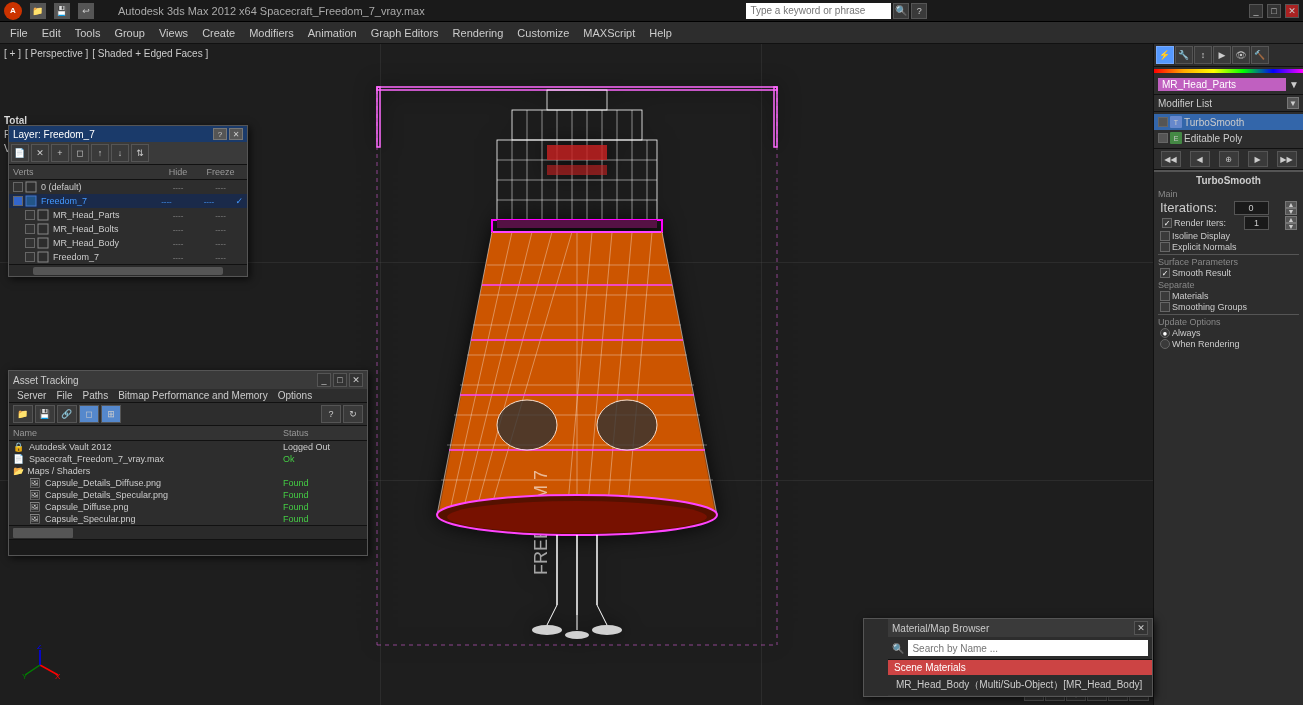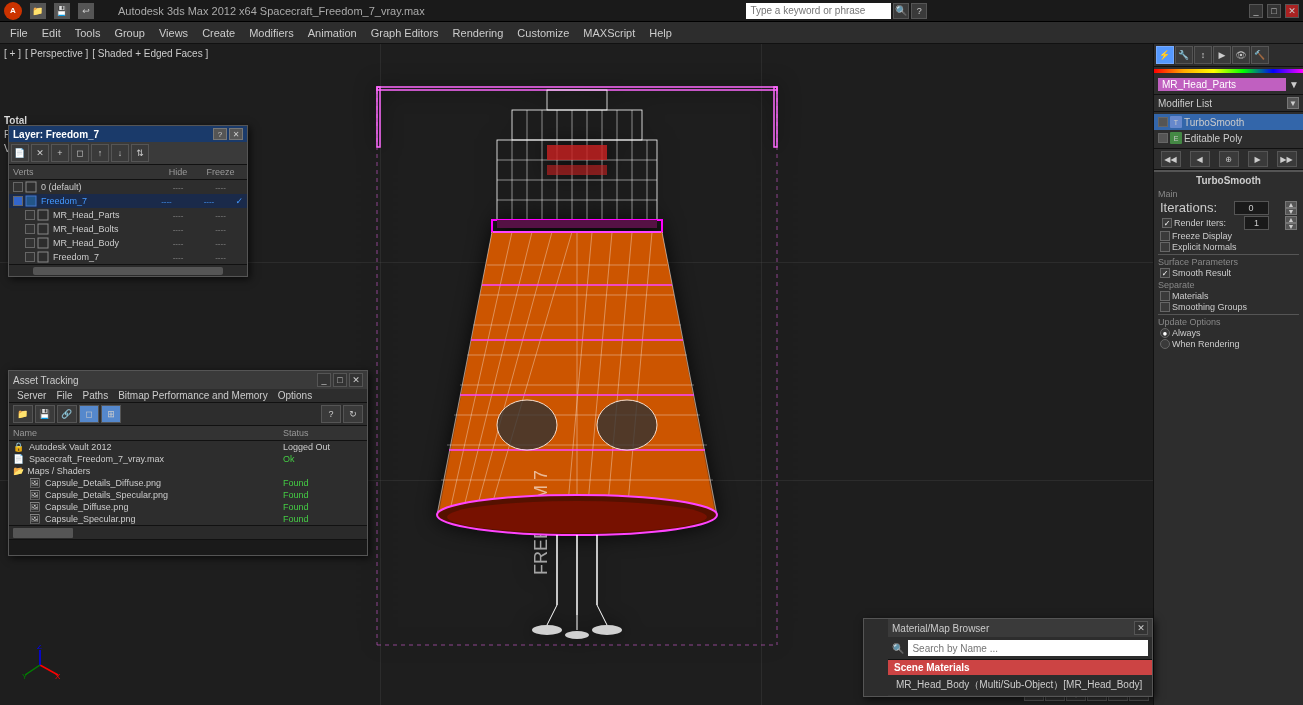--- a/index.html
+++ b/index.html
@@ -82,21 +82,21 @@
     .ts-check.checked { color: #fff; }
     .ts-checkbox-row { display: flex; align-items: center; margin: 1px 2px; font-size: 9px; color: #ccc; }
     .ts-separator { height: 1px; background: #555; margin: 2px 0; }
 
     
     #layer-window {
       position: absolute; top: 125px; left: 8px; width: 240px; background: #2d2d2d;
       border: 1px solid #555; box-shadow: 2px 2px 8px rgba(0,0,0,0.7); z-index: 100;
     }
     #layer-titlebar { background: #1a3a6a; padding: 2px 4px; display: flex; align-items: center; justify-content: space-between; }
-    #layer-title { font-size: 10px; color: #fff; font-weight: bold; }
+    #layer-title { font-size: 10px; color: #fff; }
     #layer-title-btns { display: flex; gap: 2px; }
     .lyr-btn { width: 14px; height: 12px; background: #555; border: 1px solid #777; display: flex; align-items: center; justify-content: center; font-size: 8px; color: #ccc; cursor: pointer; }
     #layer-toolbar { background: #3a3a3a; padding: 2px; display: flex; gap: 2px; border-bottom: 1px solid #111; }
     .lyr-tool { width: 18px; height: 18px; background: #3a3a3a; border: 1px solid #555; display: flex; align-items: center; justify-content: center; font-size: 9px; color: #ccc; cursor: pointer; }
     #layer-header { display: flex; align-items: center; padding: 2px 4px; background: #333; border-bottom: 1px solid #111; font-size: 9px; color: #999; }
     #layer-header .lh-name { flex: 1; }
     #layer-header .lh-hide { width: 40px; text-align: center; }
     #layer-header .lh-freeze { width: 45px; text-align: center; }
     .layer-row { display: flex; align-items: center; padding: 1px 4px; font-size: 9px; }
     .layer-row .lr-name { flex: 1; color: #ccc; }
@@ -136,21 +136,21 @@
     
     #material-window {
       position: absolute; bottom: 8px; right: 150px; width: 290px; background: #2d2d2d;
       border: 1px solid #555; box-shadow: 2px 2px 8px rgba(0,0,0,0.7); z-index: 100; padding-left: 24px;
     }
     #material-titlebar { background: #3a3a3a; padding: 2px 4px; display: flex; align-items: center; justify-content: space-between; }
     #material-title { font-size: 10px; color: #ccc; }
     #material-search { display: flex; align-items: center; padding: 3px 4px; border-bottom: 1px solid #111; background: #2d2d2d; }
     #material-search input { flex: 1; height: 16px; background: #fff; border: none; font-size: 10px; padding: 0 4px; color: #333; }
     #material-search .search-icon { margin-right: 4px; color: #aaa; font-size: 10px; }
-    .mat-section { background: #cc4444; color: white; padding: 2px 6px; font-size: 10px; font-weight: bold; }
+    .mat-section { background: #cc4444; color: white; padding: 2px 6px; font-size: 10px; font-weight: normal; }
     .mat-item { padding: 3px 8px; font-size: 10px; color: #ccc; cursor: pointer; border-bottom: 1px solid #333; }
     .mat-item.selected { background: #1a4488; color: white; }
 
     
     #vp-nav { position: absolute; bottom: 4px; right: 4px; display: flex; flex-direction: column; gap: 1px; }
     .vp-nav-row { display: flex; gap: 1px; }
     .vp-nav-btn { width: 20px; height: 18px; background: rgba(60,60,60,0.8); border: 1px solid #555; display: flex; align-items: center; justify-content: center; font-size: 9px; color: #ccc; cursor: pointer; }
 
     
     .grid-h { position: absolute; width: 100%; height: 1px; background: rgba(80,80,80,0.3); }
@@ -421,21 +421,21 @@
         </div>
         <input class="ts-input" type="text" value="1" style="width: 25px;">
         <div style="display:flex;flex-direction:column;width:12px;">
           <div style="height:7px;background:#555;border:1px solid #777;display:flex;align-items:center;justify-content:center;font-size:7px;cursor:pointer;">▲</div>
           <div style="height:7px;background:#555;border:1px solid #777;display:flex;align-items:center;justify-content:center;font-size:7px;cursor:pointer;">▼</div>
         </div>
       </div>
 
       <div class="ts-checkbox-row">
         <div class="ts-check"></div>
-        <span>Freeze Display</span>
+        <span>Isoline Display</span>
       </div>
       <div class="ts-checkbox-row">
         <div class="ts-check"></div>
         <span>Explicit Normals</span>
       </div>
 
       <div class="ts-separator"></div>
       <div class="ts-section">Surface Parameters</div>
       <div class="ts-checkbox-row">
         <div class="ts-check checked">✓</div>

